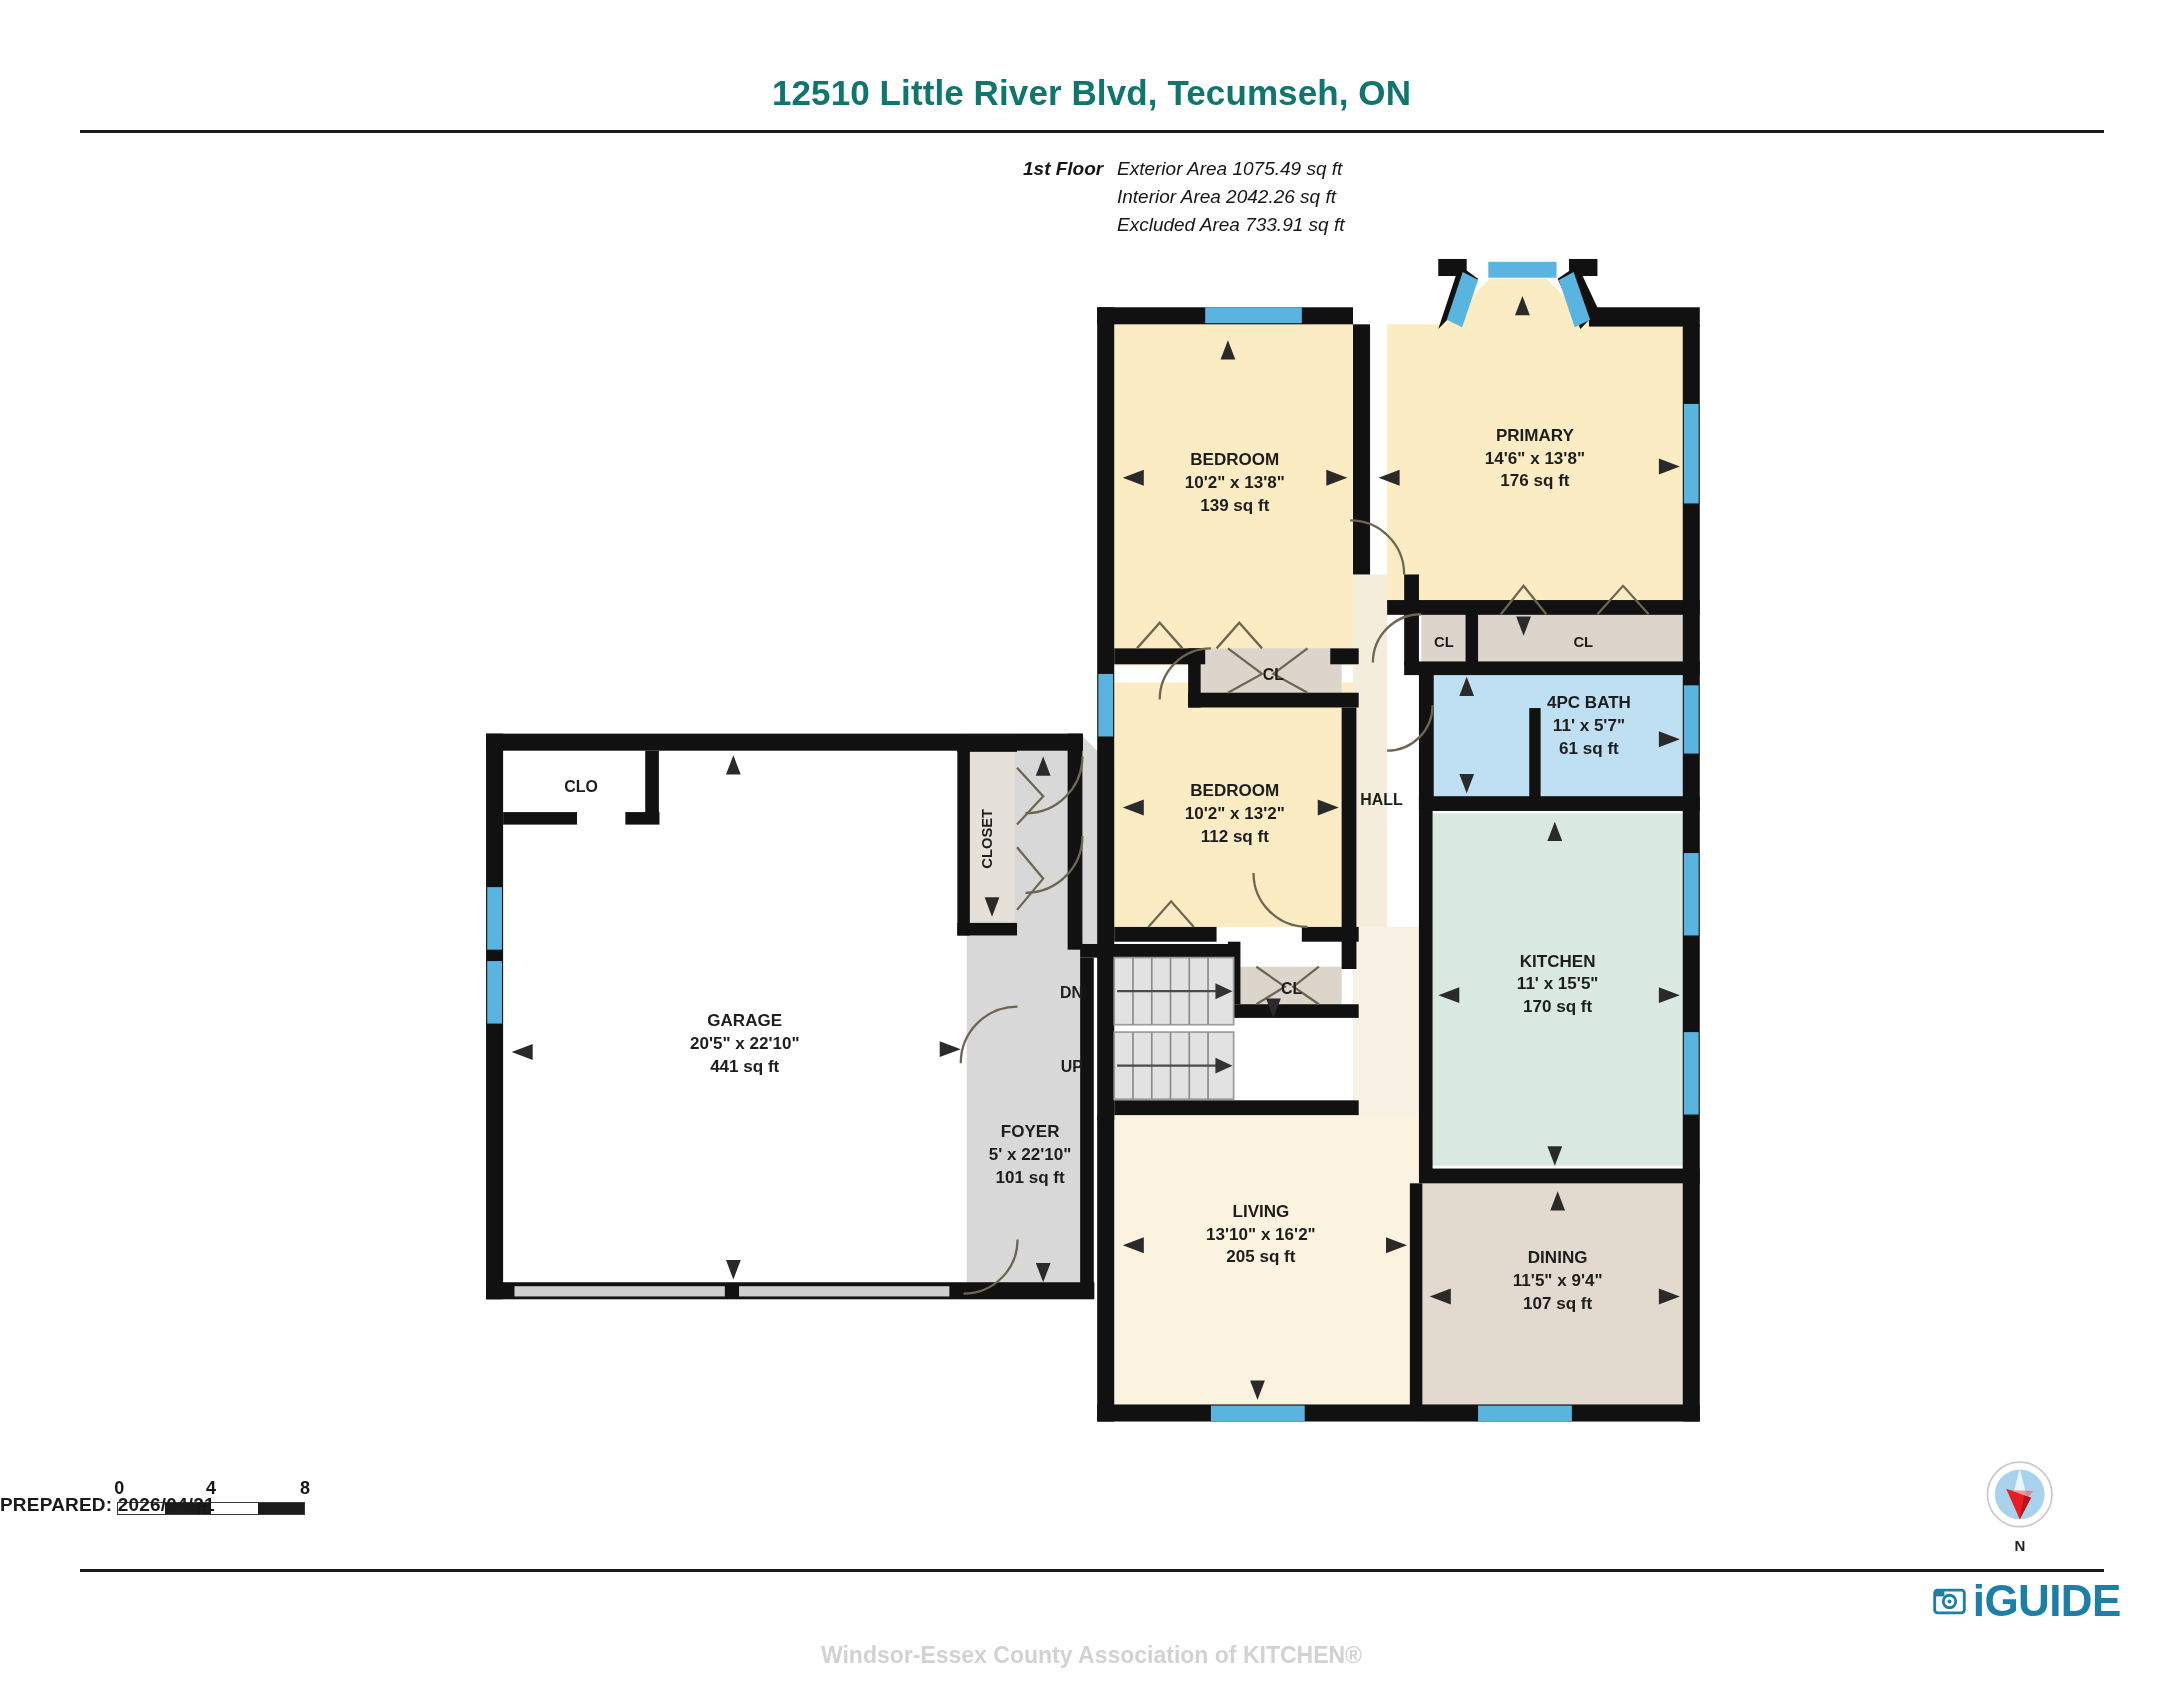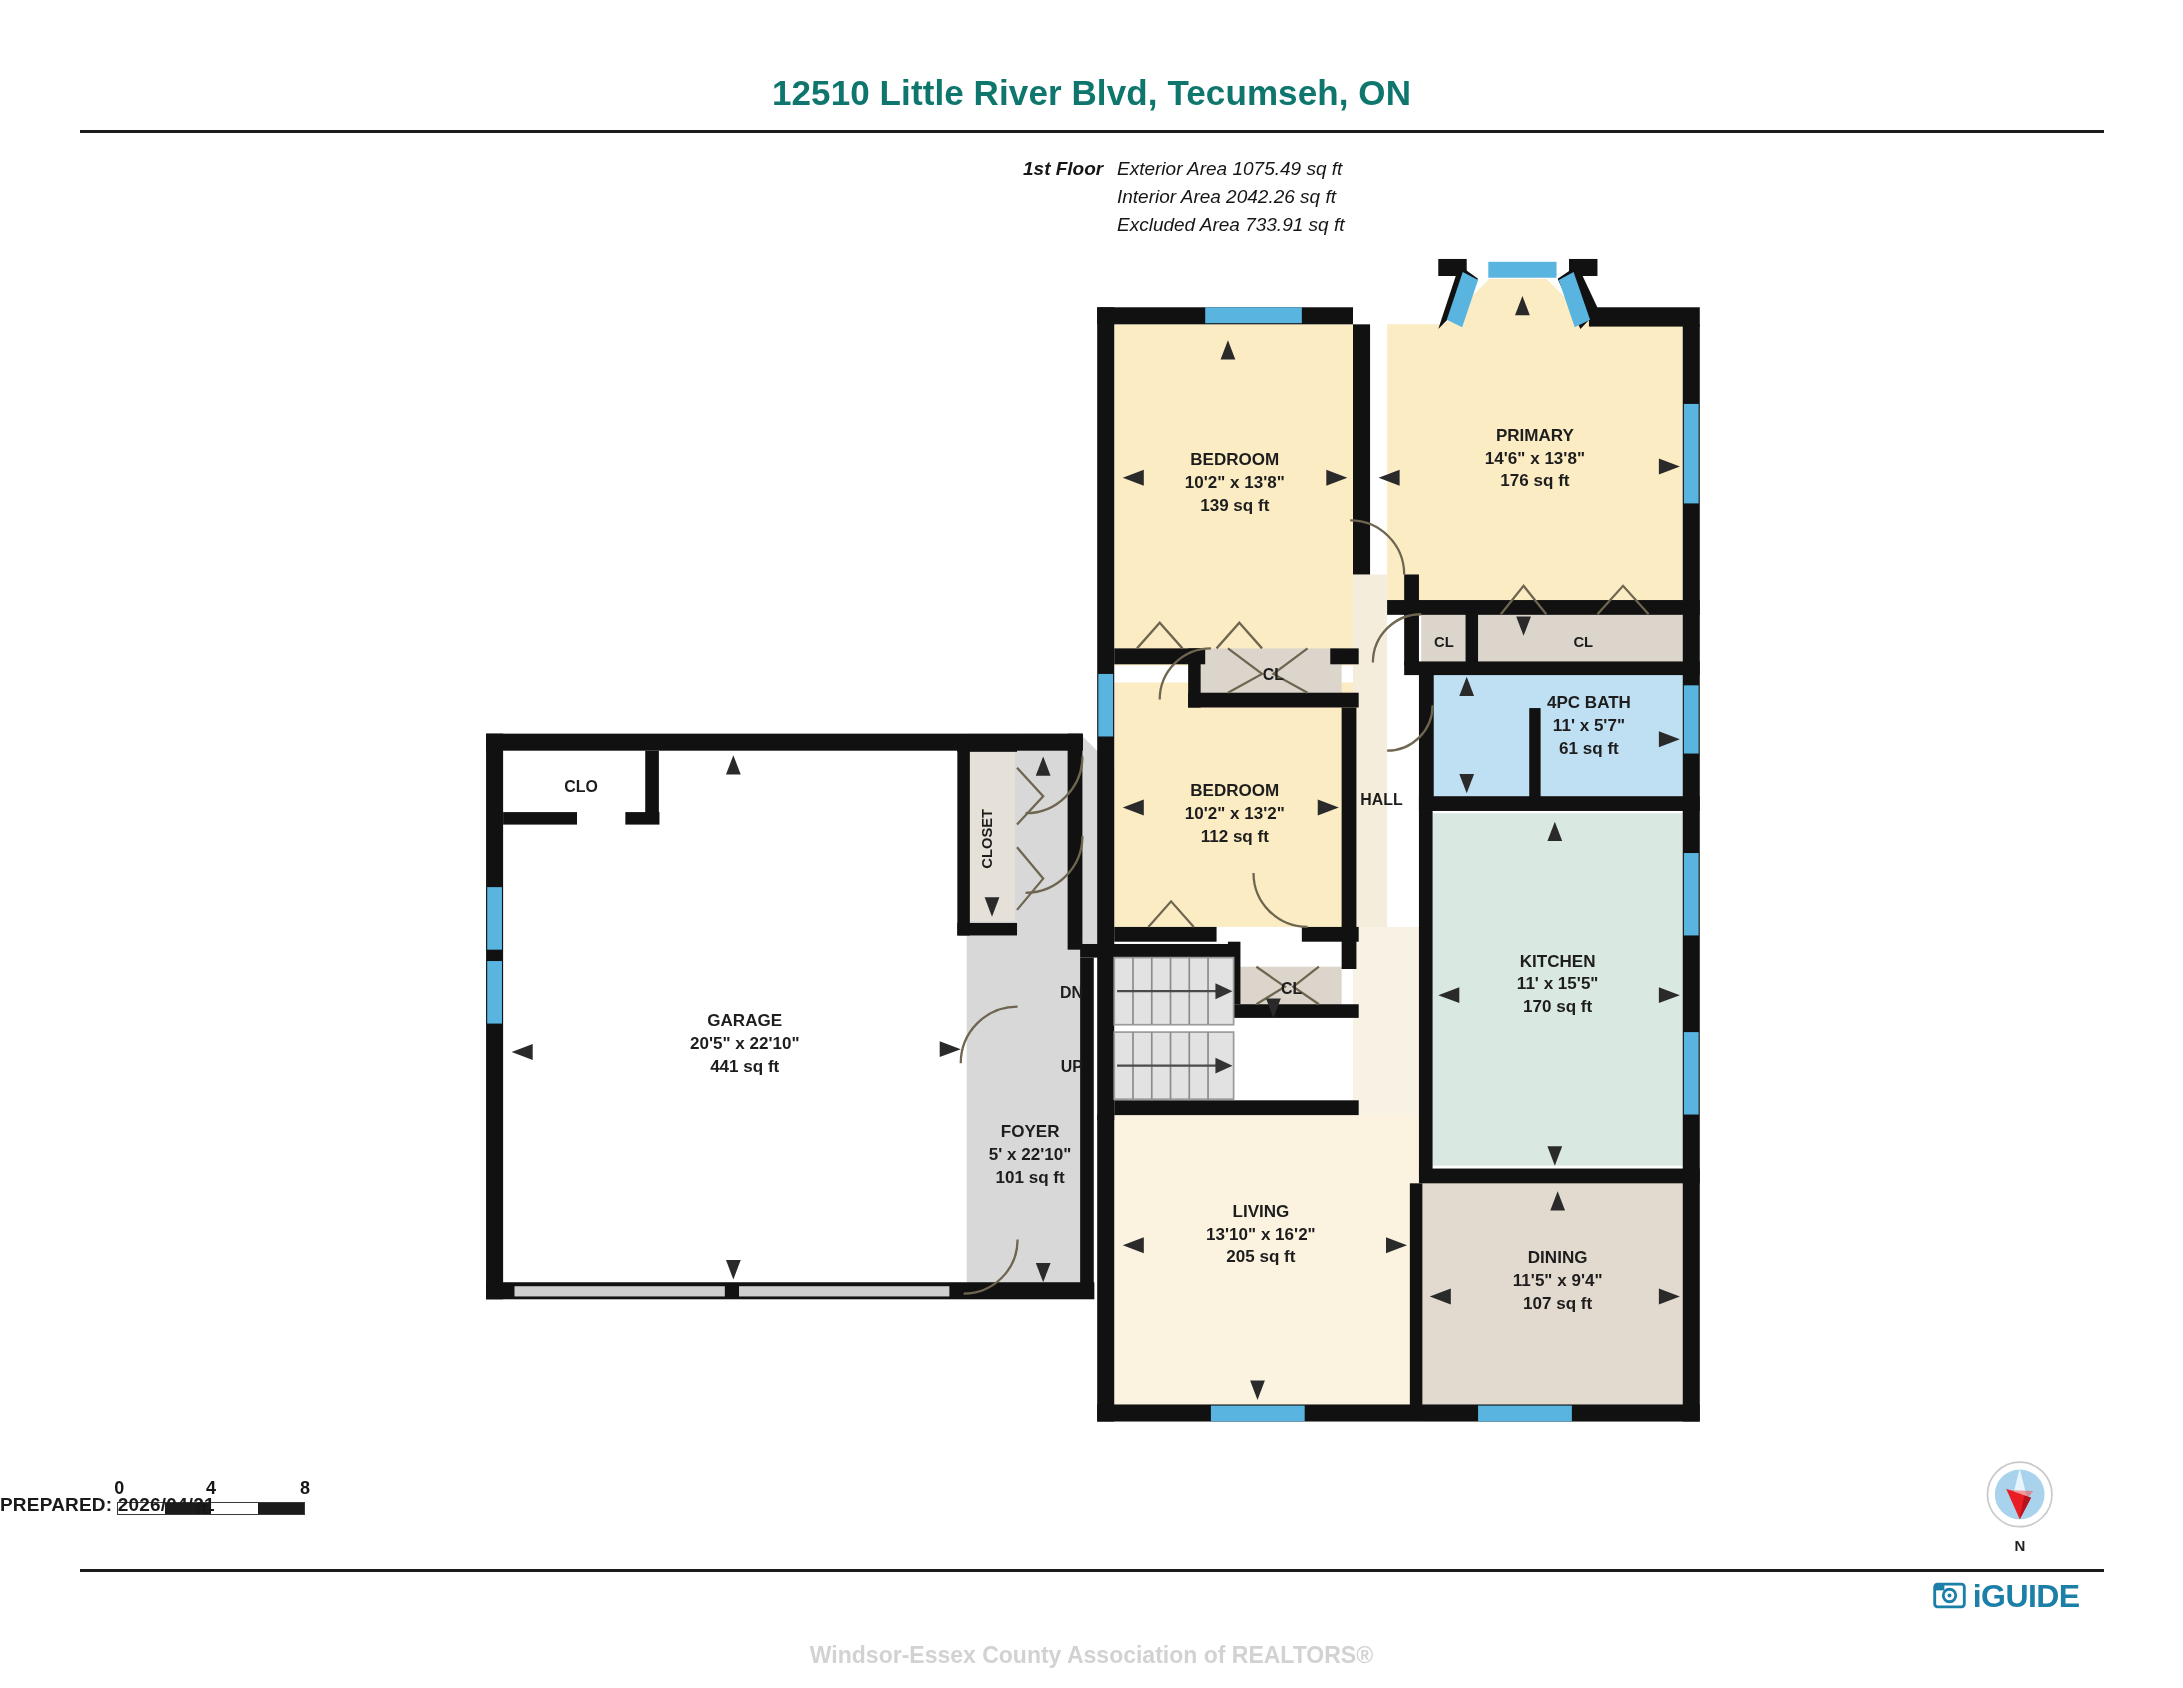--- a/index.html
+++ b/index.html
@@ -169,21 +169,21 @@
     display: flex;
     align-items: center;
     gap: 6.8px;
   }
   .iguide-mark {
     width: 33px;
     height: 33px;
     flex: 0 0 33px;
   }
   .iguide-text {
-    font-size: 32px;
+    font-size: 44px;
     font-weight: bold;
     color: #1c7fa8;
     letter-spacing: -0.6px;
     line-height: 1;
   }
 
   
   .watermark {
     position: absolute;
     top: 1642px;
@@ -514,16 +514,16 @@
   <div class="iguide">
     <svg class="iguide-mark" viewBox="0 0 58 58">
       <rect x="3" y="9" width="52" height="40" rx="5" fill="none" stroke="#1c7fa8" stroke-width="5"></rect>
       <circle cx="29" cy="29" r="11" fill="none" stroke="#1c7fa8" stroke-width="5"></circle>
       <circle cx="29" cy="29" r="3.5" fill="#1c7fa8"></circle>
       <rect x="3" y="9" width="17" height="11" fill="#1c7fa8"></rect>
     </svg>
     <span class="iguide-text">iGUIDE</span>
   </div>
 
-  <div class="watermark">Windsor-Essex County Association of REALTORS®</div>
+  <div class="watermark">Windsor-Essex County Association of KITCHEN®</div>
 
 </div>
 
 
 </body></html>

